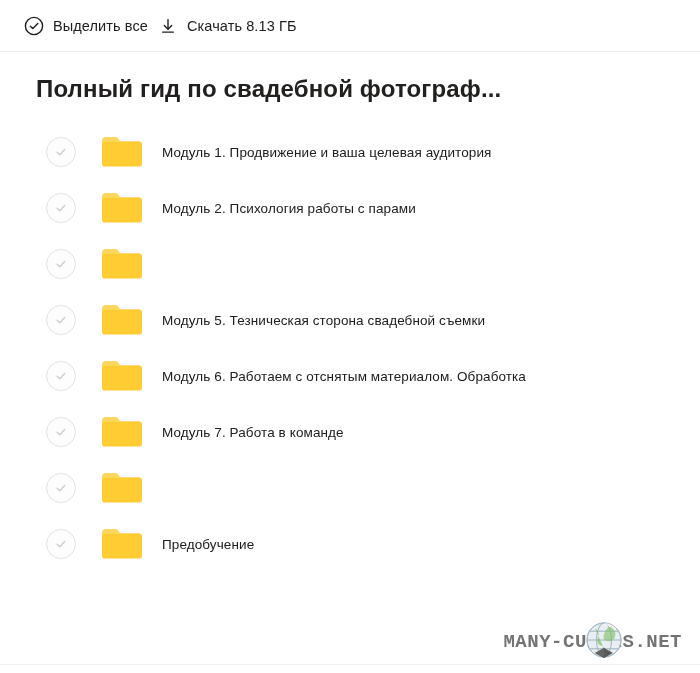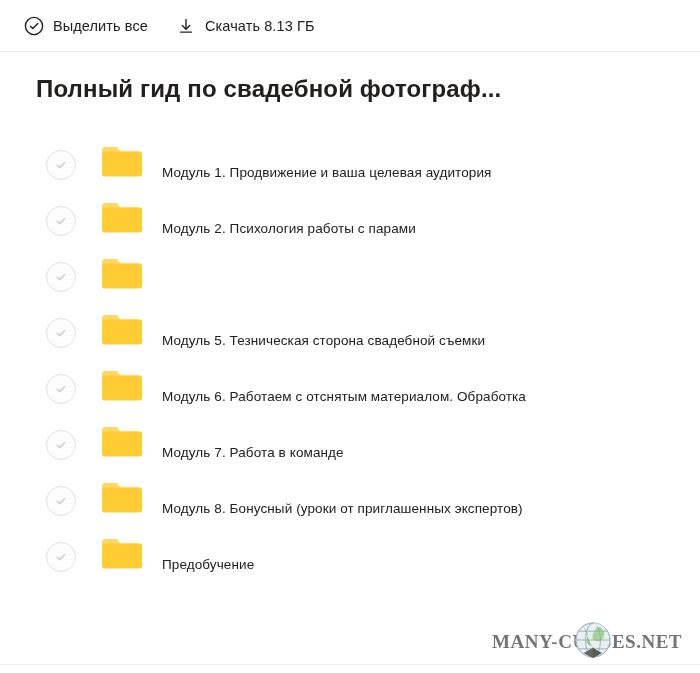--- a/index.html
+++ b/index.html
@@ -22,21 +22,21 @@
     position: relative;
     box-sizing: border-box;
   }
 
   
   .toolbar {
     display: flex;
     align-items: center;
     height: 52px;
     padding: 0 24px;
-    gap: 28px;
+    gap: 10px;
     border-bottom: 1px solid #ebebeb;
     box-sizing: border-box;
   }
   .tb-action {
     display: flex;
     align-items: center;
     gap: 9px;
     cursor: pointer;
     user-select: none;
   }
@@ -65,21 +65,21 @@
     line-height: 26px;
   }
 
   
   .file-list {
     margin-top: 14px;
     padding: 0 0 0 46px;
   }
   .file-row {
     display: flex;
-    align-items: flex-end;
+    align-items: center;
     height: 56px;
     gap: 0;
     cursor: pointer;
   }
   .check-circle {
     width: 28px;
     height: 28px;
     border-radius: 50%;
     border: 1px solid #e1e1e1;
     background: #fdfdfd;
@@ -111,21 +111,21 @@
   .watermark {
     position: absolute;
     right: 18px;
     bottom: 20px;
     display: flex;
     align-items: center;
     gap: 0;
     pointer-events: none;
   }
   .wm-text {
-    font-family: Liberation Serif, serif;
+    font-family: Liberation Mono, monospace;
     font-weight: bold;
     font-size: 19px;
     letter-spacing: .5px;
     color: #5c5c5c;
     text-shadow: 0 1px 0 rgba(255,255,255,.8);
     opacity: .85;
   }
   .wm-globe {
     position: absolute;
     left: 78px;
@@ -277,21 +277,20 @@
         <svg width="14" height="14" viewBox="0 0 14 14">
             <path d="M3.2 7.2 L5.7 9.7 L10.8 4.4" fill="none" stroke="#c9c9c9" stroke-width="1.3" stroke-linecap="round" stroke-linejoin="round"></path>
           </svg>
       </span>
       <span class="folder-icon">
         <svg width="44" height="36" viewBox="0 0 44 36">
           <path d="M2 6.5 a3.5 3.5 0 0 1 3.5 -3.5 h11.2 l3.6 4.2 h18.2 a3.5 3.5 0 0 1 3.5 3.5 v3 h-40 z" fill="#ffd75e"></path>
           <path d="M2 11 a3.2 3.2 0 0 1 3.2 -3.2 h33.6 a3.2 3.2 0 0 1 3.2 3.2 v18.4 a3.2 3.2 0 0 1 -3.2 3.2 h-33.6 a3.2 3.2 0 0 1 -3.2 -3.2 z" fill="#ffcc33"></path>
         </svg>
       </span>
-      <span class="file-name">Модуль 8. Бонусный (уроки от приглашенных экспертов)</span>
     </div>
 
     <div class="file-row">
       <span class="check-circle">
         <svg width="14" height="14" viewBox="0 0 14 14">
             <path d="M3.2 7.2 L5.7 9.7 L10.8 4.4" fill="none" stroke="#c9c9c9" stroke-width="1.3" stroke-linecap="round" stroke-linejoin="round"></path>
           </svg>
       </span>
       <span class="folder-icon">
         <svg width="44" height="36" viewBox="0 0 44 36">

